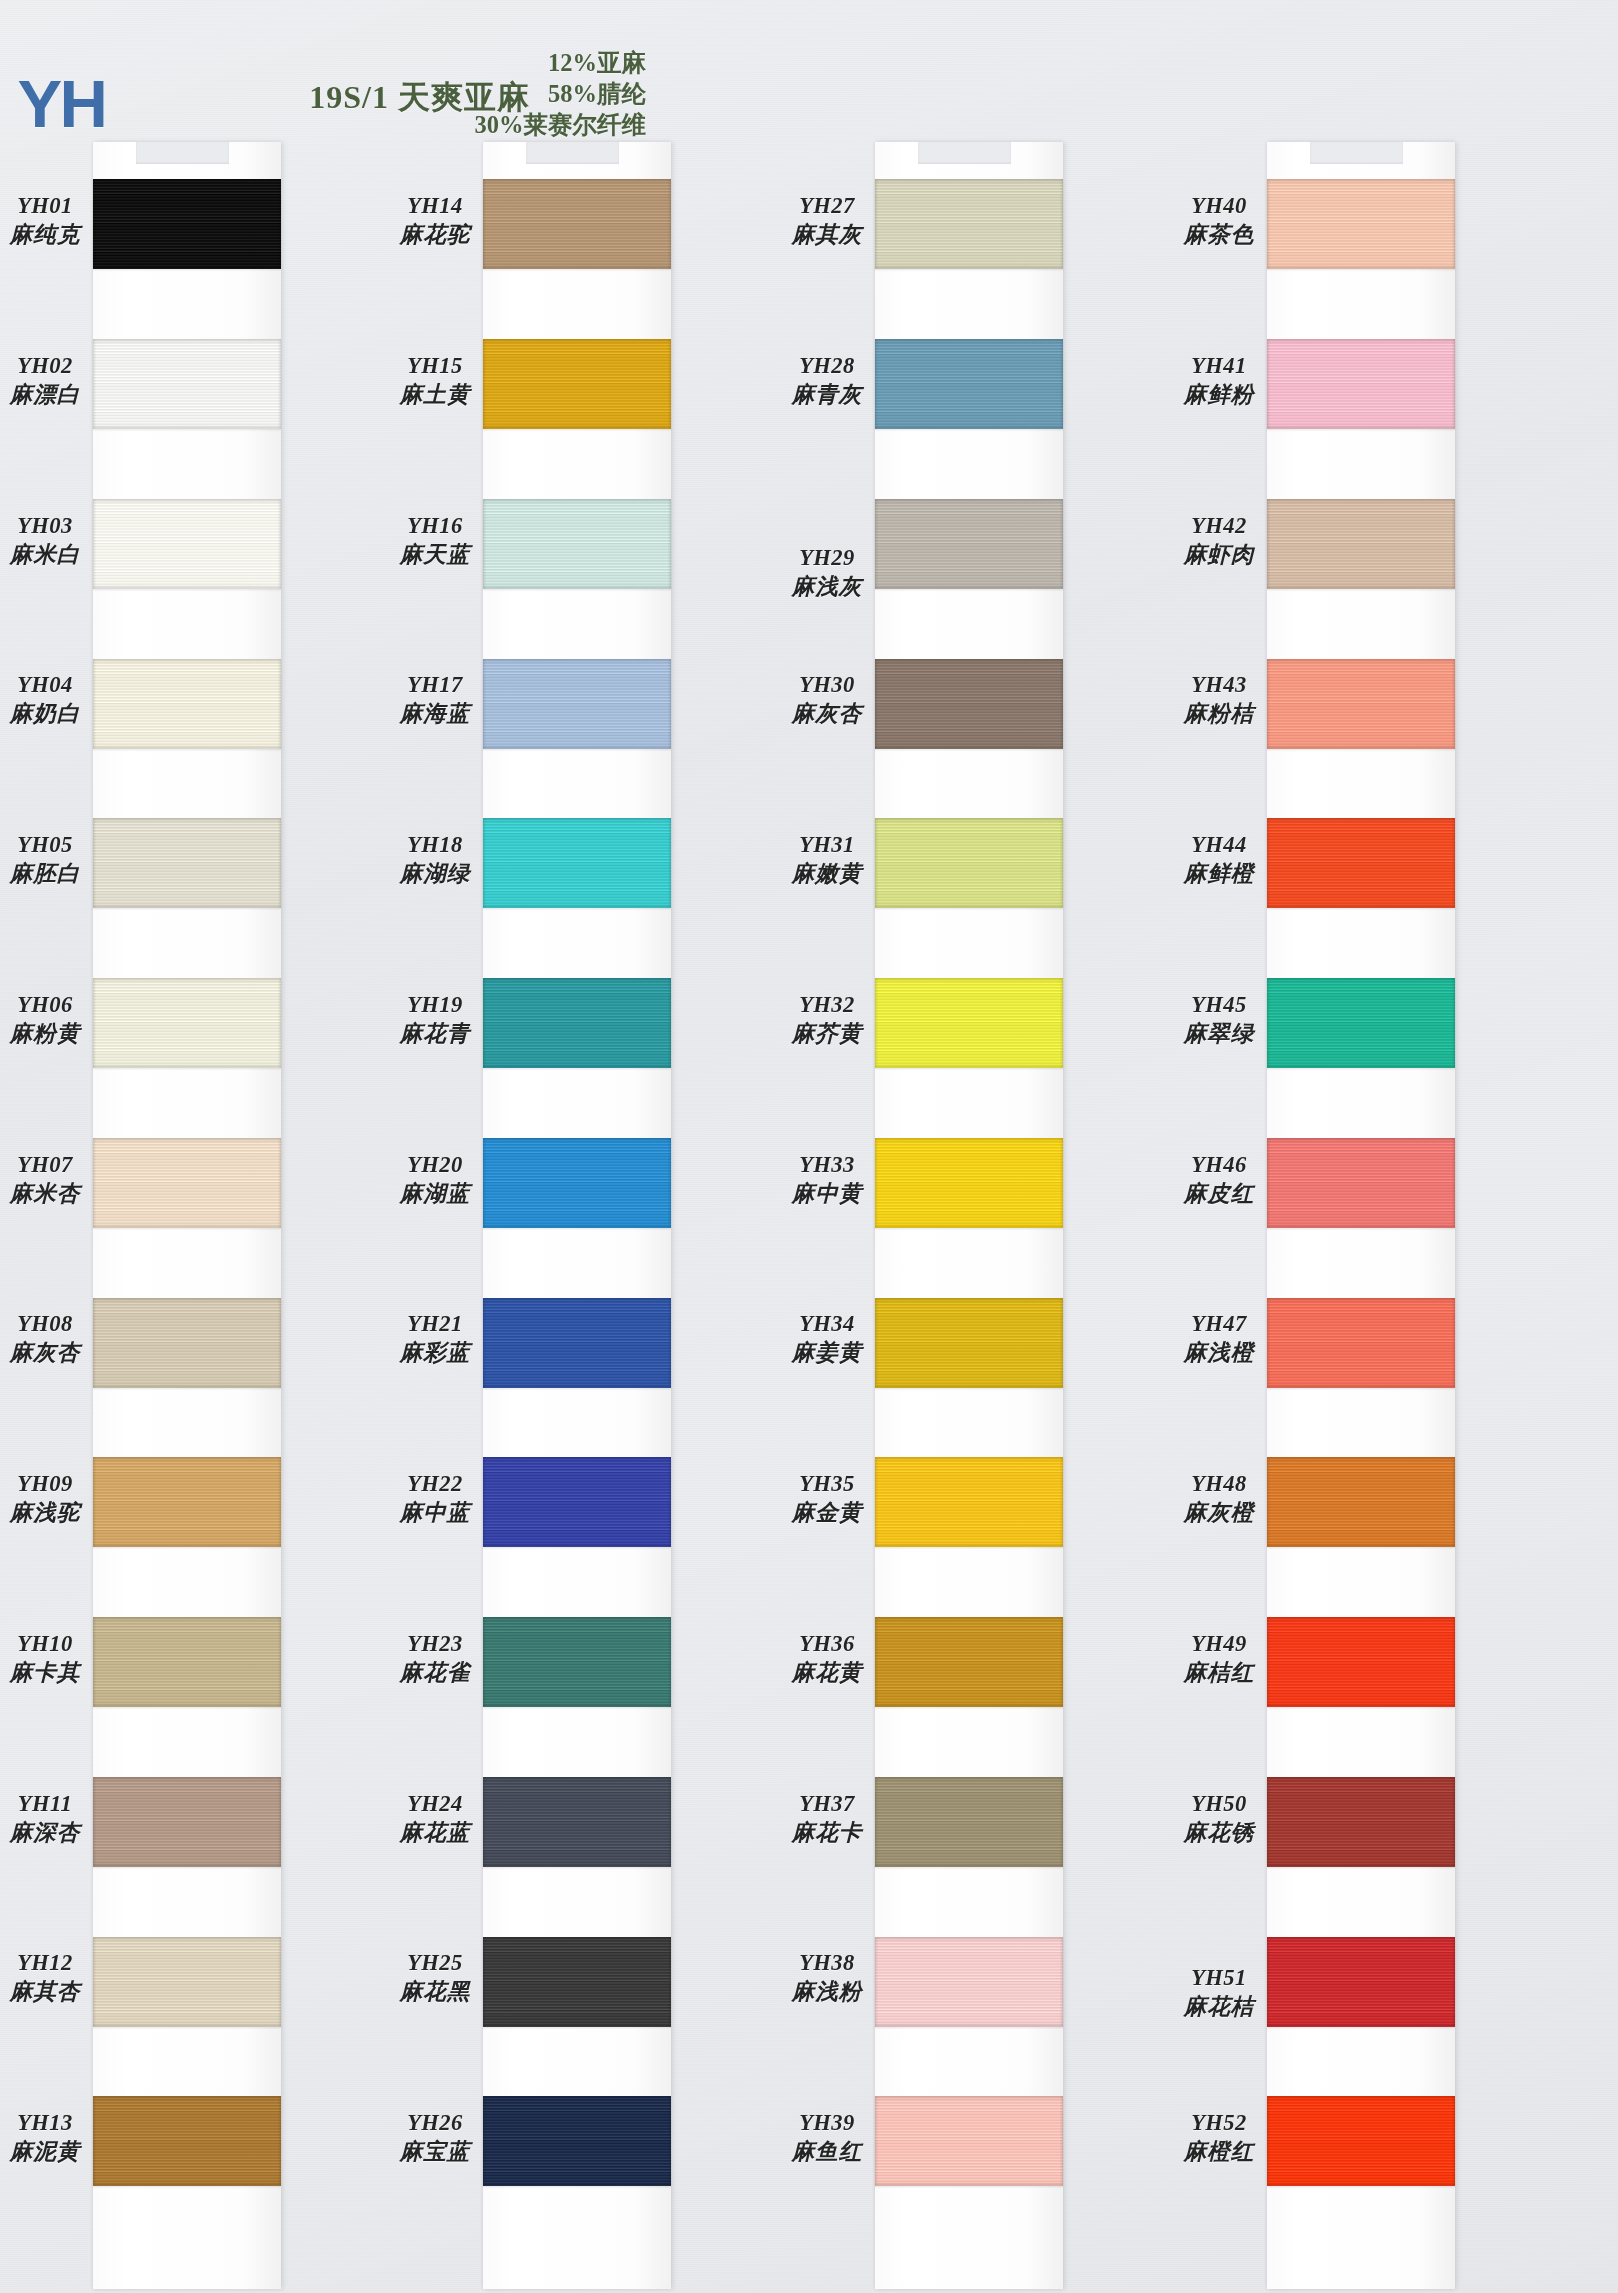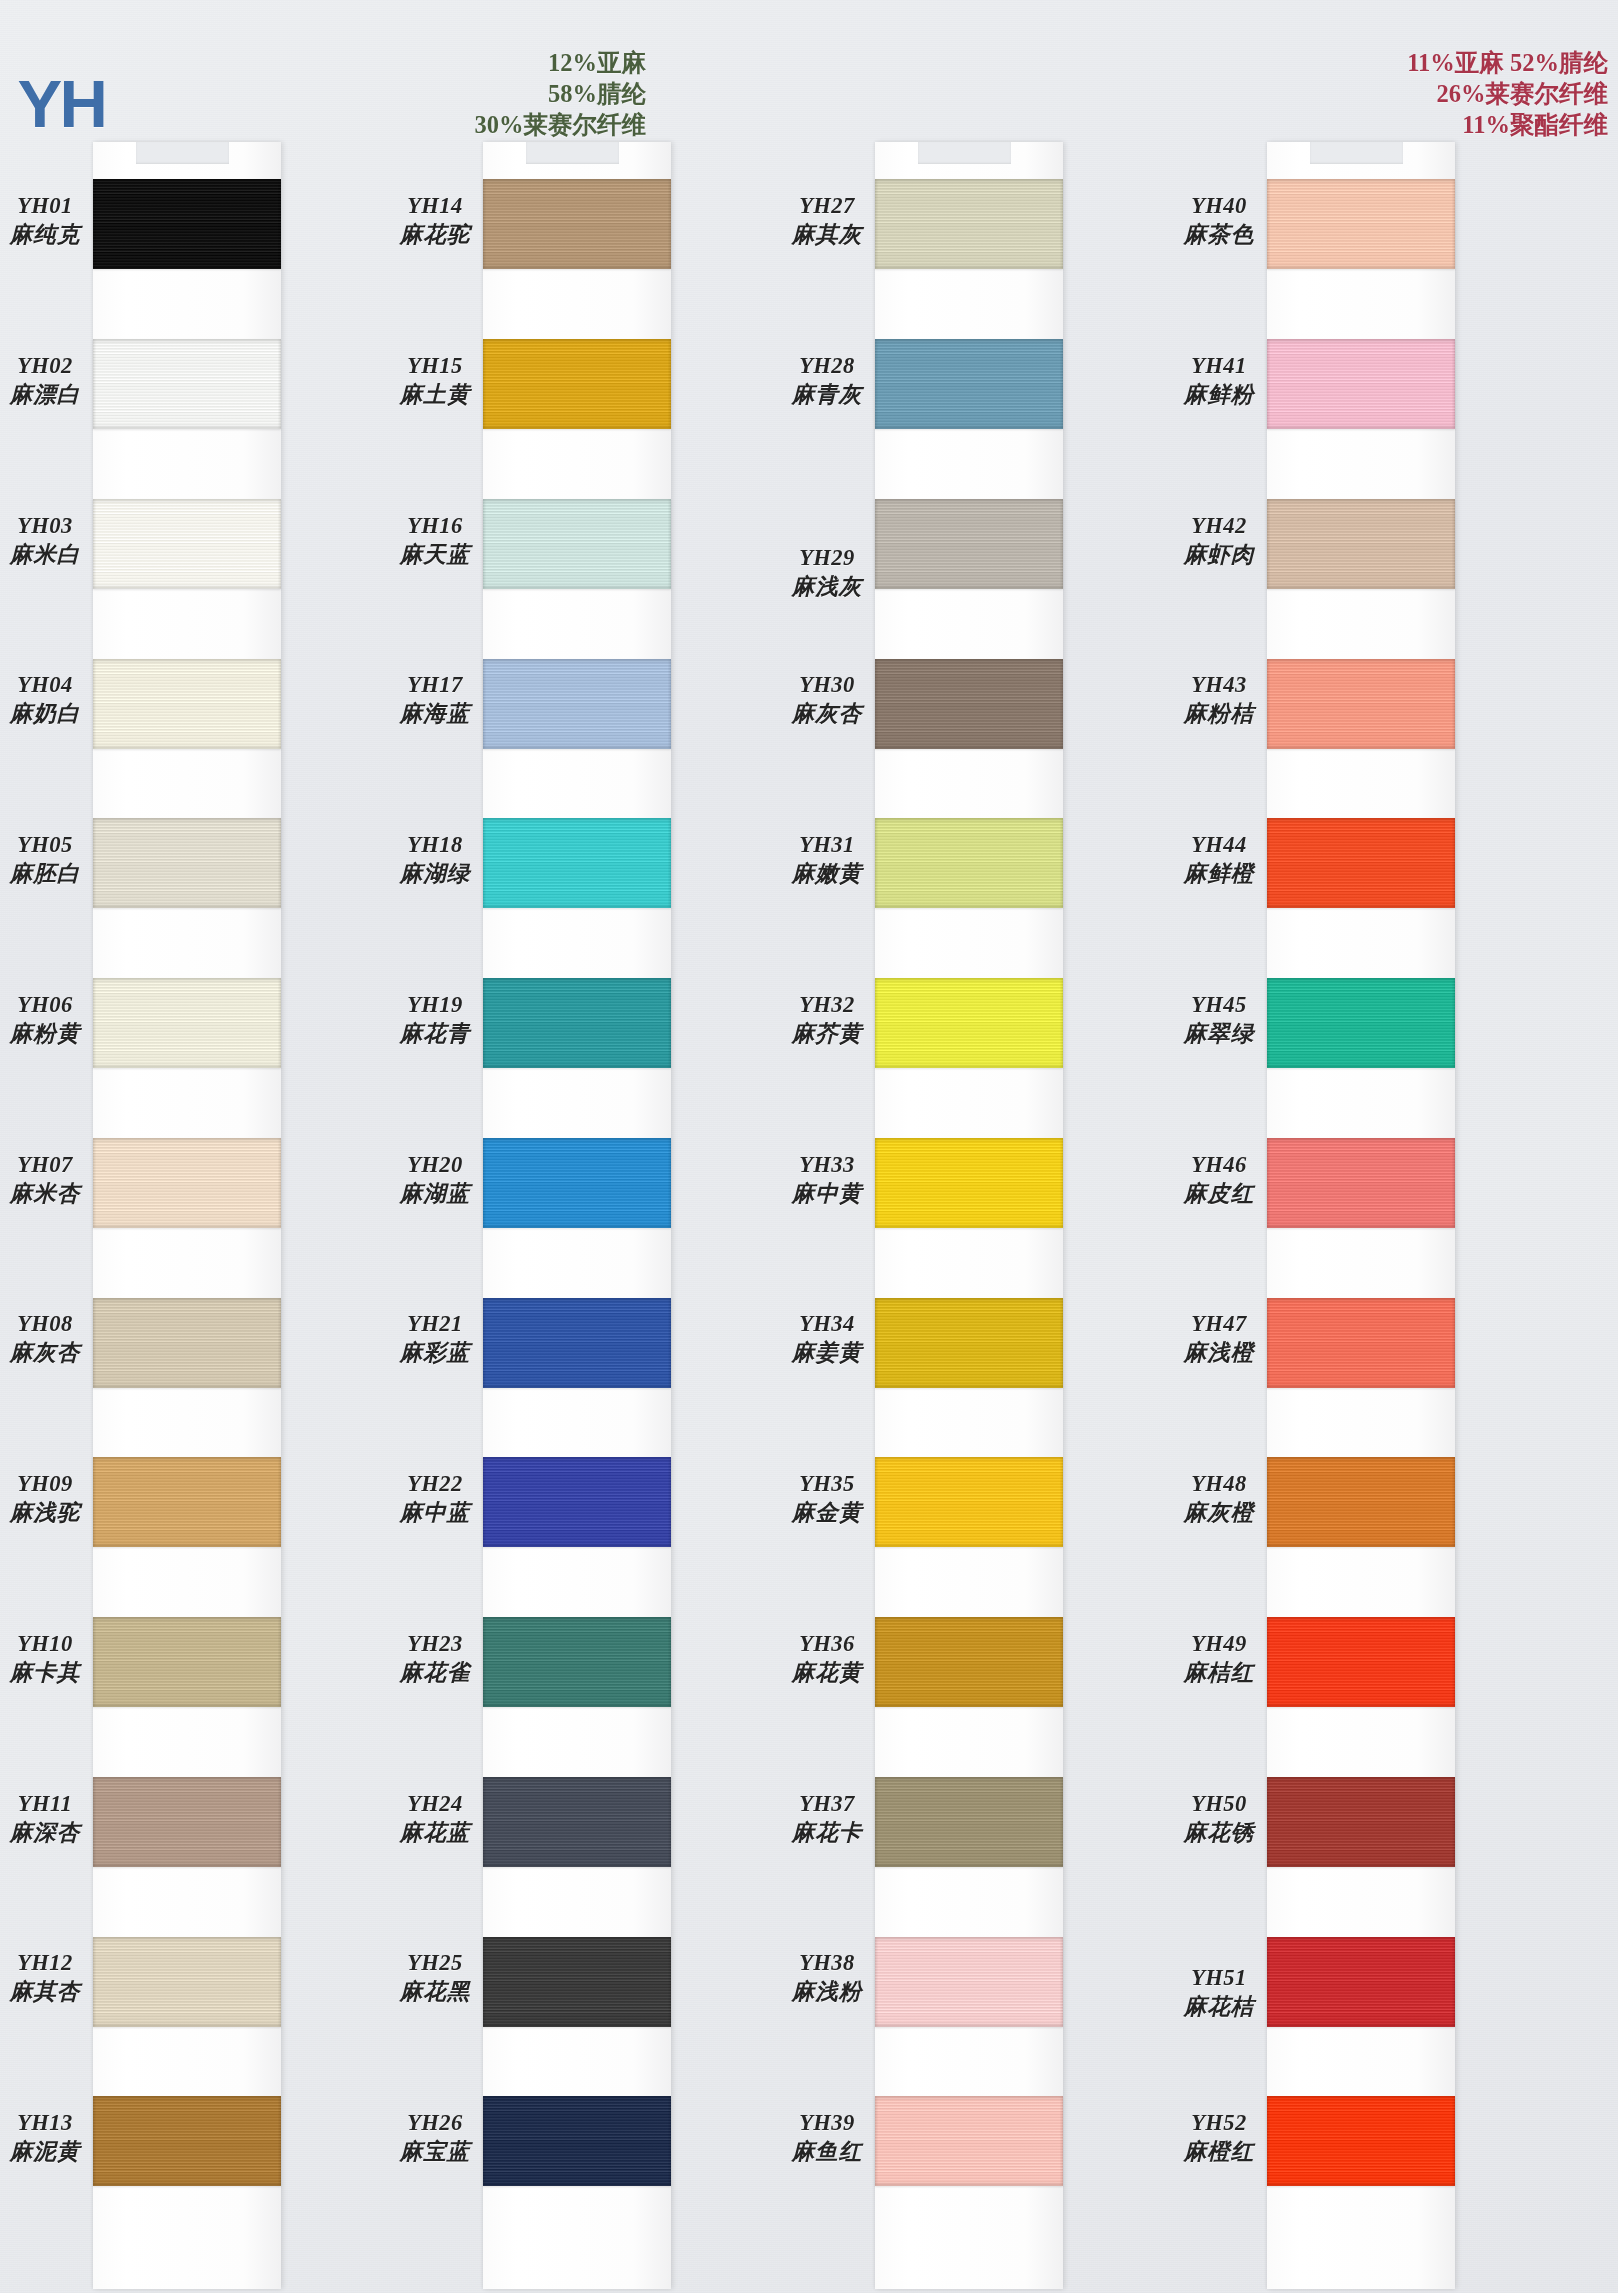--- a/index.html
+++ b/index.html
@@ -94,33 +94,31 @@
 </style>
 </head>
 <body>
 
 <div id="page">
   <div id="grain"></div>
 
   <div id="header">
     <div id="logo">YH</div>
 
+    <div class="hdr" id="hdr1">
+      <div class="t1 green">19S/1 天爽亚麻</div>
+    </div>
 
     <div class="hdr" id="hdr2">
       <div class="comp green">12%亚麻</div>
       <div class="comp green">58%腈纶</div>
       <div class="comp green">30%莱赛尔纤维</div>
     </div>
 
 
-    <div class="hdr" id="hdr4">
-      <div class="comp red">11%亚麻  52%腈纶</div>
-      <div class="comp red">26%莱赛尔纤维</div>
-      <div class="comp red">11%聚酯纤维</div>
-    </div>
   </div>
 
   <div class="col" id="col1">
       <div class="card">
         <div class="notch"></div>
       </div>
       <div class="swatch" title="YH01 麻纯克" style="top: 37px; height: 90px; background: repeating-linear-gradient(0deg, rgb(36, 36, 36) 0px, rgb(20, 20, 20) 1px, rgb(6, 6, 6) 2px, rgb(20, 20, 20) 2.9px);"></div>
       <div class="lbl" style="top: 49px;">
         <div class="code">YH01</div>
         <div class="name">麻纯克</div>

